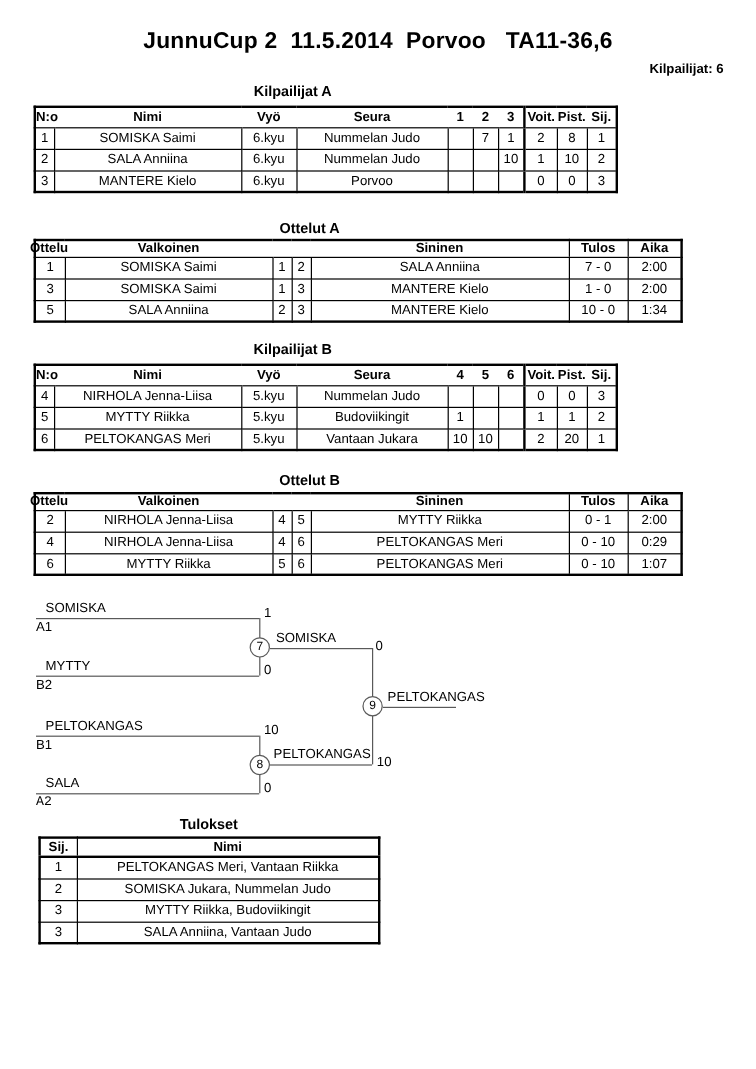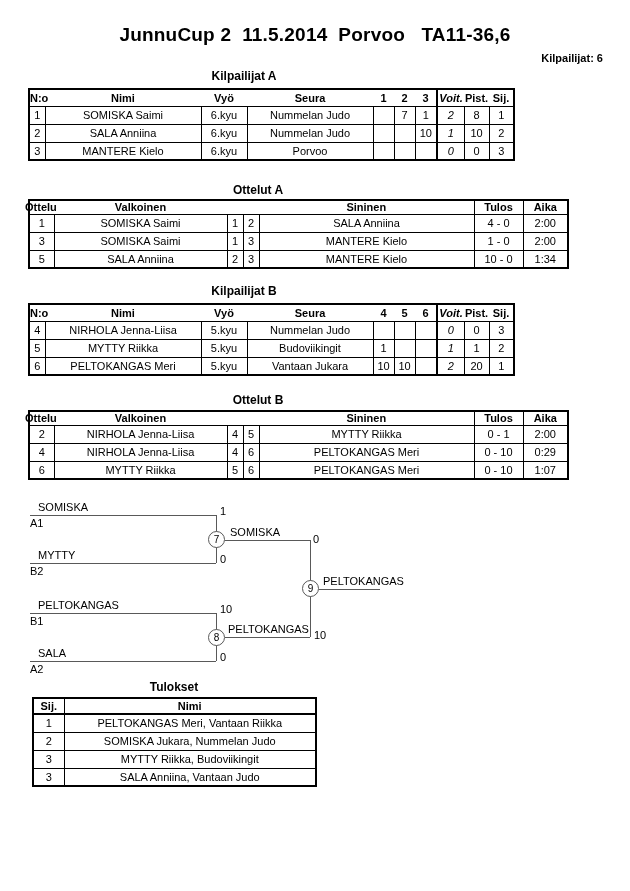--- a/index.html
+++ b/index.html
@@ -22,21 +22,21 @@
   table.tbl {
     position:absolute; border-collapse:collapse; table-layout:fixed;
     border:2px solid #000;
   }
   table.tbl th, table.tbl td {
     font-size:11px; padding:0; vertical-align:middle; white-space:nowrap; overflow:visible;
     font-weight:normal;
   }
   table.tbl th { font-weight:bold; border:none; border-bottom:1px solid #000; text-align:center; }
   table.tbl td { border:1px solid #000; text-align:center; }
-  .thickL { border-left:2px solid #000 !important;font-style:italic; }
+  .thickL { border-left:2px solid #000 !important; }
   .tulos-hdr-sep { border-left:1px solid #000 !important; }
   td.name { text-align:left; padding-left:6px; }
   th.no-hdr { text-align:left; padding-left:1px; }
   th.ottelu-hdr span { display:inline-block; margin-left:-5px; }
   table.tulokset th { border-bottom:2px solid #000; }
   
   .hl { position:absolute; height:1px; background:#595959; }
   .vl { position:absolute; width:1px;  background:#595959; }
   .bt { position:absolute; font-size:11px; line-height:12px; white-space:nowrap; }
   .circle {
@@ -136,21 +136,21 @@
     <th>Sininen</th>
     <th class="tulos-hdr-sep">Tulos</th>
     <th class="tulos-hdr-sep">Aika</th>
   </tr>
   <tr style="height:18px">
     <td>1</td>
     <td class="name">SOMISKA Saimi</td>
     <td>1</td>
     <td>2</td>
     <td class="name">SALA Anniina</td>
-    <td>4 - 0</td>
+    <td>7 - 0</td>
     <td>2:00</td>
   </tr>
   <tr style="height:18px">
     <td>3</td>
     <td class="name">SOMISKA Saimi</td>
     <td>1</td>
     <td>3</td>
     <td class="name">MANTERE Kielo</td>
     <td>1 - 0</td>
     <td>2:00</td>
@@ -303,21 +303,21 @@
   <div class="hl" style="left:225px; top:540px; width:85px;"></div>
   <span class="bt" style="left:313px; top:533px;">0</span>
 
   <span class="bt" style="left:38px; top:599px;">PELTOKANGAS</span>
   <div class="hl" style="left:30px; top:613px; width:186px;"></div>
   <span class="bt" style="left:30px; top:615px;">B1</span>
   <span class="bt" style="left:220px; top:603px;">10</span>
 
   <span class="bt" style="left:38px; top:647px;">SALA</span>
   <div class="hl" style="left:30px; top:661px; width:186px;"></div>
-  <span class="bt" style="left:30px; top:663px;">A2</span>
+  <span class="bt" style="left:30px; top:663px;font-family:Liberation Mono, monospace;">A2</span>
   <span class="bt" style="left:220px; top:651px;">0</span>
 
   <div class="vl" style="left:216px; top:613px; height:48px;"></div>
   <div class="circle" style="left:208px; top:629px;">8</div>
 
   <span class="bt" style="left:228px; top:623px;">PELTOKANGAS</span>
   <div class="hl" style="left:225px; top:637px; width:85px;"></div>
   <span class="bt" style="left:314px; top:629px;">10</span>
 
   <div class="vl" style="left:310px; top:540px; height:97px;"></div>

